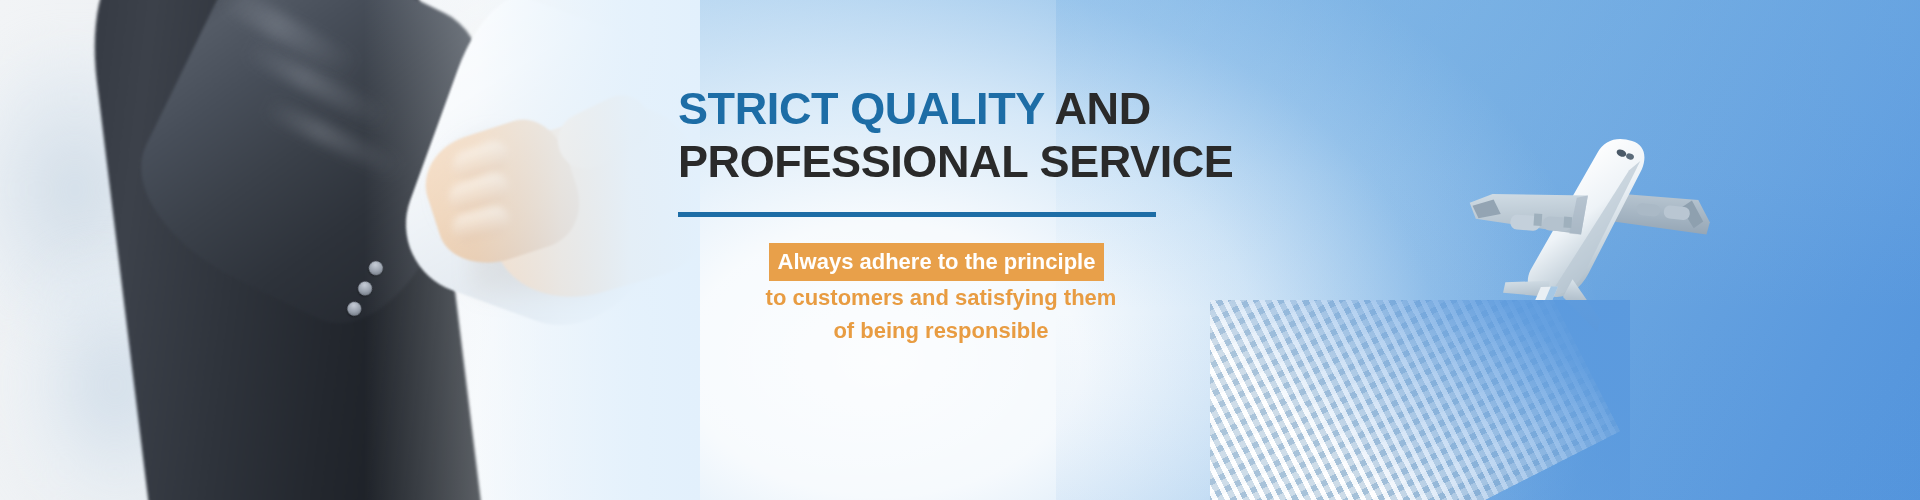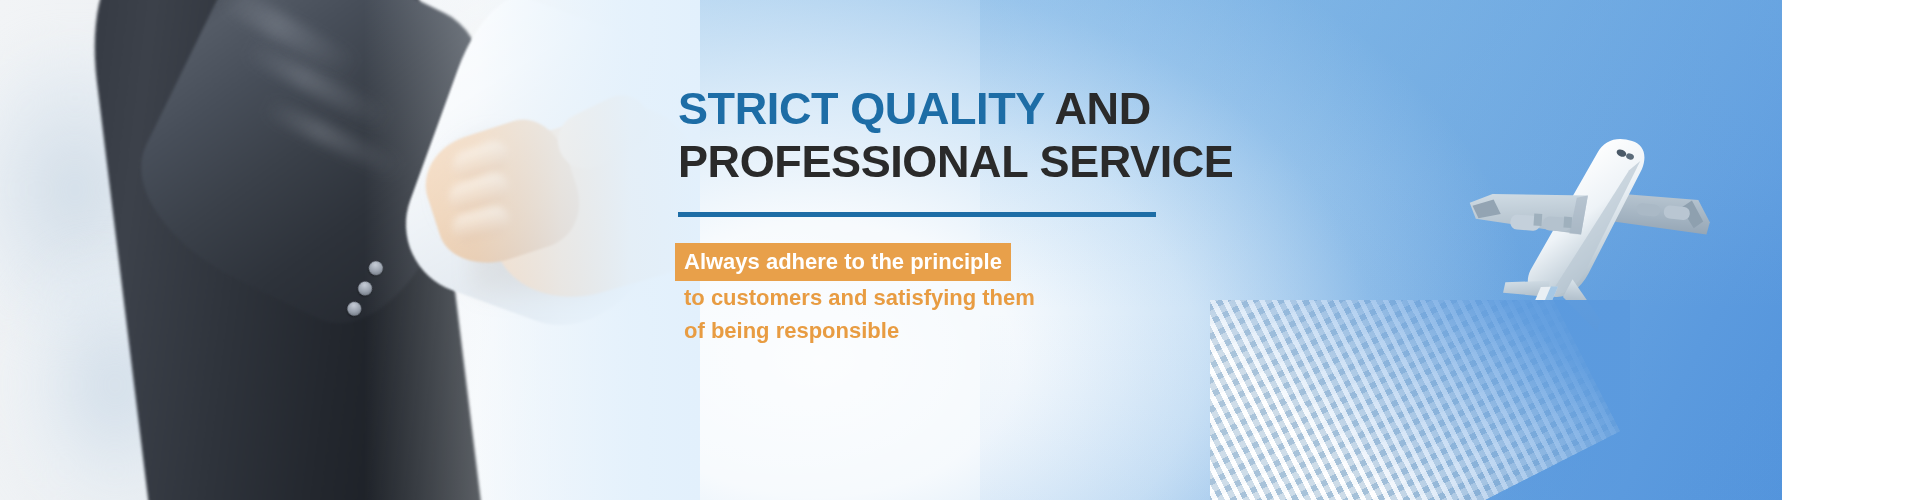--- a/index.html
+++ b/index.html
@@ -7,21 +7,21 @@
     margin: 0;
     padding: 0;
     background: #ffffff;
   }
   body {
     font-family: "Liberation Sans", sans-serif;
   }
 
   .banner {
     position: relative;
-    width: 1782px;
+    width: 1920px;
     height: 500px;
     overflow: hidden;
     background: #5b9ade;
   }
 
   
   .sky {
     position: absolute;
     inset: 0;
     background:
@@ -344,20 +344,21 @@
 
   .rule {
     margin-top: 24px;
     width: 478px;
     height: 5px;
     background: #1d6da6;
   }
 
   .subtitle {
     margin-top: 26px;
+    text-align: center;
   }
   .sub-line {
     font-size: 22px;
     line-height: 33px;
     font-weight: 600;
     color: #e89c42;
     white-space: nowrap;
   }
   .sub-line.highlight {
     display: inline-block;

